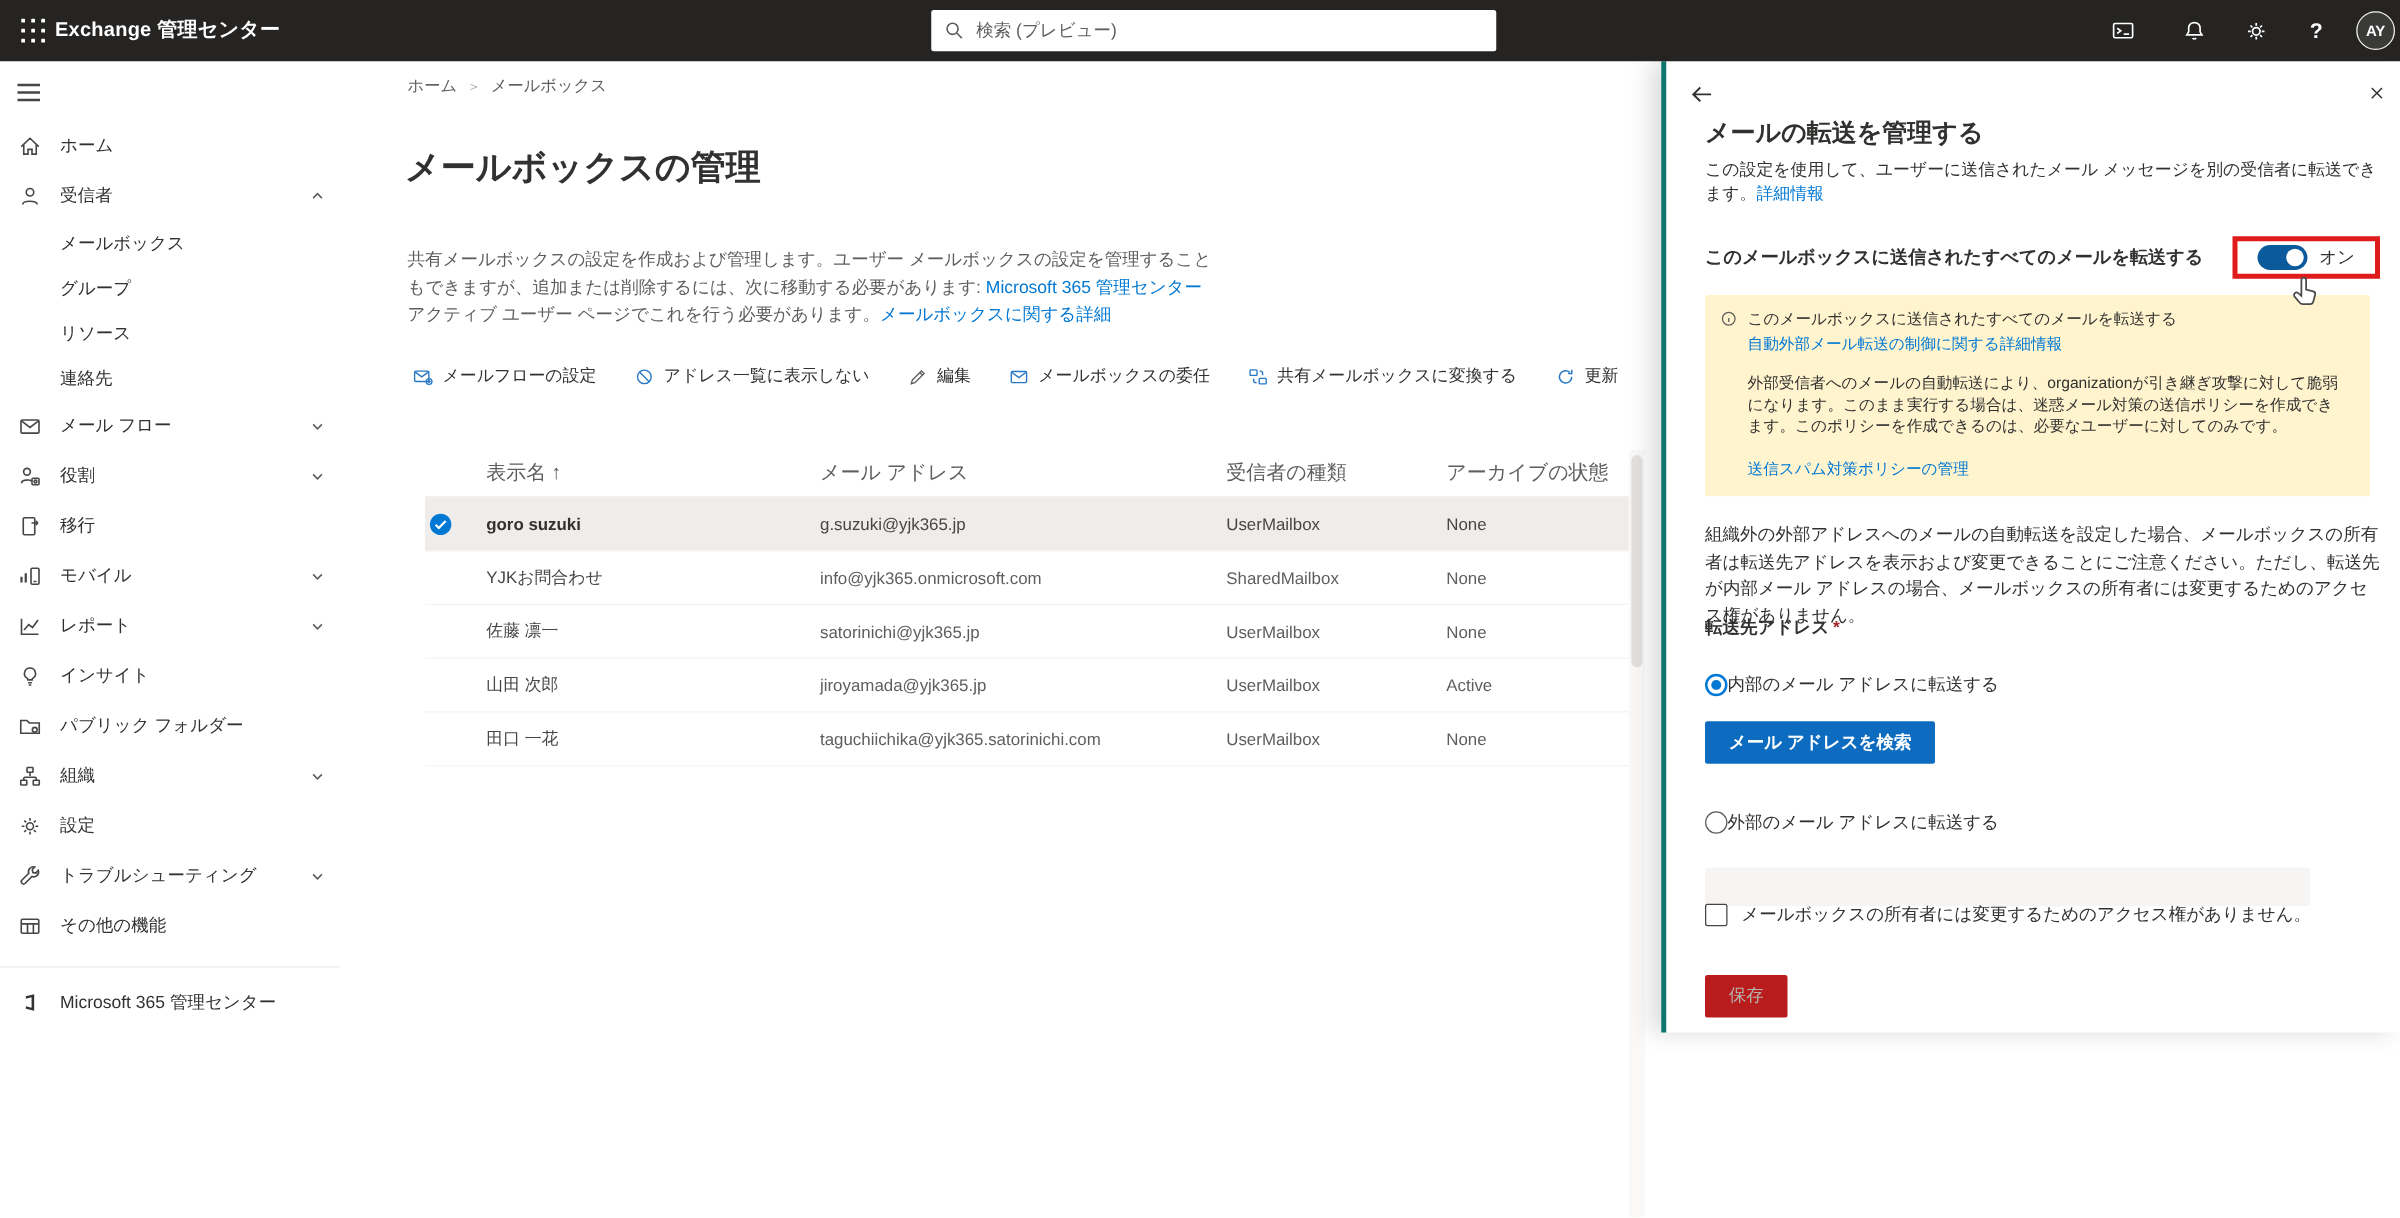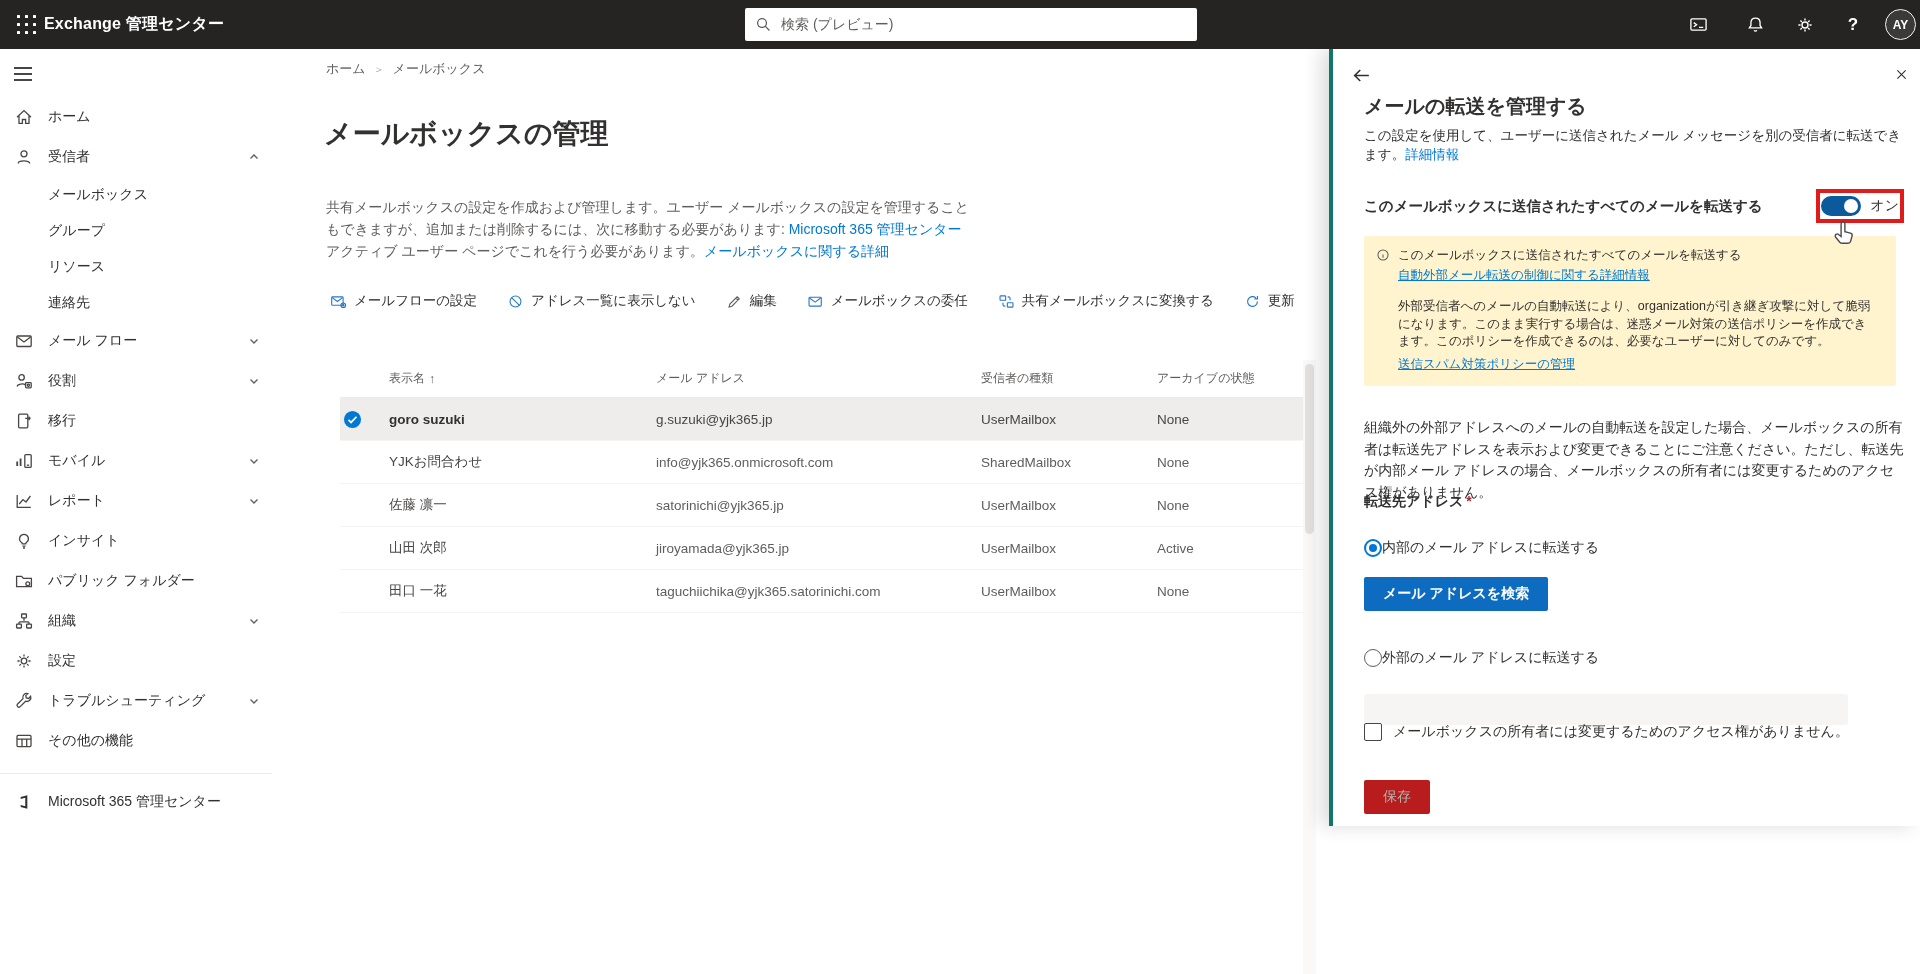--- a/index.html
+++ b/index.html
@@ -31,54 +31,54 @@
   .sb-footer .nicon{width:20px;height:20px;margin-right:14px;color:#d83b01}
 
   
   #main{position:absolute;left:272px;top:49px;width:1057px;height:925px;background:#fff;overflow:hidden}
   .crumbs{position:absolute;left:54px;top:11px;display:flex;align-items:center;gap:8px;font-size:13px;color:#605e5c}
   .crumbs .crumb{cursor:pointer}
   .crumbs .sep{font-size:11px;color:#a19f9d}
   .pagetitle{position:absolute;left:52px;top:66px;font-size:28px;font-weight:600;color:#323130}
   .desc{position:absolute;left:54px;top:147px;width:652px;font-size:14px;line-height:22px;color:#605e5c}
   a.lnk{color:#0078d4;text-decoration:none;cursor:pointer}
-  a.lnk.ul{text-decoration:underline}
+  a.lnk.ul{}
   .toolbar{position:absolute;left:58px;top:243px;display:flex;align-items:center;gap:30px}
   .tool{display:flex;align-items:flex-end;gap:7px;font-size:13.5px;color:#323130;cursor:pointer;background:none;border:none}
   .tool .ticon{color:#2779c7}
   .tbl{position:absolute;left:68px;top:311px;width:976px}
   .trow{display:grid;grid-template-columns:49px 267px 325px 176px 1fr;align-items:center;height:43px;border-bottom:1px solid #f5f4f2;font-size:13.5px;color:#605e5c}
-  .trow.head{height:38px;font-size:12px;color:#605e5c;border-bottom:1px solid #edebe9}
+  .trow.head{height:38px;font-size:16px;color:#605e5c;border-bottom:1px solid #edebe9}
   .trow.head .hc{display:flex;align-items:center;gap:4px;cursor:pointer}
   .trow.sel{background:#efedec;color:#484644}
   .trow .name{color:#484644}
   .trow.sel .name{font-weight:700;color:#323130}
   .checkcell{display:flex;align-items:center;padding-left:3px}
   .scrolltrack{position:absolute;right:13px;top:311px;bottom:0;width:13px;background:#faf9f8}
   .scrollthumb{position:absolute;left:2px;top:4px;width:9px;height:170px;background:#e3e1df;border-radius:5px}
 
   
   #panel{position:absolute;left:1329px;top:49px;width:591px;height:777px;background:#fff;box-shadow:-8px 0 18px rgba(0,0,0,.14);border-left:4px solid #0f766e;z-index:20}
   .pback{position:absolute;left:14px;top:12px;width:28px;height:28px;color:#323130;cursor:pointer;display:flex;align-items:center;justify-content:center}
   .pclose{position:absolute;left:553px;top:10px;width:30px;height:30px;color:#323130;cursor:pointer;display:flex;align-items:center;justify-content:center}
   .ptitle{position:absolute;left:31px;top:44px;font-size:20px;font-weight:700;color:#323130}
   .psub{position:absolute;left:31px;top:77px;width:540px;font-size:13.5px;line-height:19px;color:#323130}
   .togglerow{position:absolute;left:31px;top:140px;width:540px;display:flex;justify-content:space-between;align-items:flex-start}
   .tlabel{width:420px;font-size:14.5px;font-weight:600;color:#323130;line-height:20px;padding-top:7px}
-  .redbox{border:4px solid #e01b1b;display:flex;align-items:center;gap:9px;padding:3px 1px}
+  .redbox{border:4px solid #e01b1b;display:flex;align-items:center;gap:9px;padding:3px 16px}
   .pill{width:40px;height:20px;border-radius:10px;background:#0b5a9b;position:relative;cursor:pointer}
   .pill .knob{position:absolute;right:3px;top:3px;width:14px;height:14px;border-radius:50%;background:#fff}
   .tstate{font-size:14px;color:#323130}
   .cursorhand{position:absolute;left:498px;top:170px;width:28px;height:30px;z-index:3}
   .infobox{position:absolute;left:31px;top:187px;width:532px;background:#fff4ce;border-radius:2px;padding:11px 12px 13px 12px}
   .ib-row{display:flex;gap:8px;align-items:flex-start}
   .ib-ic{color:#605e5c;margin-top:1px}
   .ib-title{font-size:12.5px;color:#323130;line-height:17px}
   .ib-link{display:inline-block;margin-left:22px;font-size:12.5px;margin-top:3px}
-  .ib-para{margin:14px 0 1px 22px;width:478px;font-size:12.5px;line-height:17.5px;color:#323130}
+  .ib-para{margin:14px 0 12px 22px;width:478px;font-size:12.5px;line-height:17.5px;color:#323130}
   .ib-link2{display:inline-block;margin-left:22px;font-size:12.5px;margin-top:4px}
   .note{position:absolute;left:31px;top:368px;width:540px;font-size:14px;line-height:21.5px;color:#323130}
   .fwdhead{position:absolute;left:31px;top:396px;font-size:14px;font-weight:700;color:#323130}
   .fwdhead em{font-style:normal;color:#a4262c;margin-left:3px}
   .radiorow{position:absolute;left:31px;display:flex;align-items:center;gap:0;font-size:14px;color:#323130;cursor:pointer}
   .radio{width:18px;height:18px;border-radius:50%;border:1px solid #605e5c;position:relative;background:#fff}
   .radio.sel{border:2px solid #0078d4}
   .radio.sel::after{content:"";position:absolute;left:3px;top:3px;width:8px;height:8px;border-radius:50%;background:#0078d4}
   .bluebtn{position:absolute;left:31px;top:478px;height:34px;padding:0 19px;background:#0d6cc0;color:#fff;font-size:14px;font-weight:700;border:none;border-radius:2px;cursor:pointer}
   .dinput{position:absolute;left:31px;top:594px;width:484px;height:31px;background:#f6f5f4;border:none;border-radius:3px}

